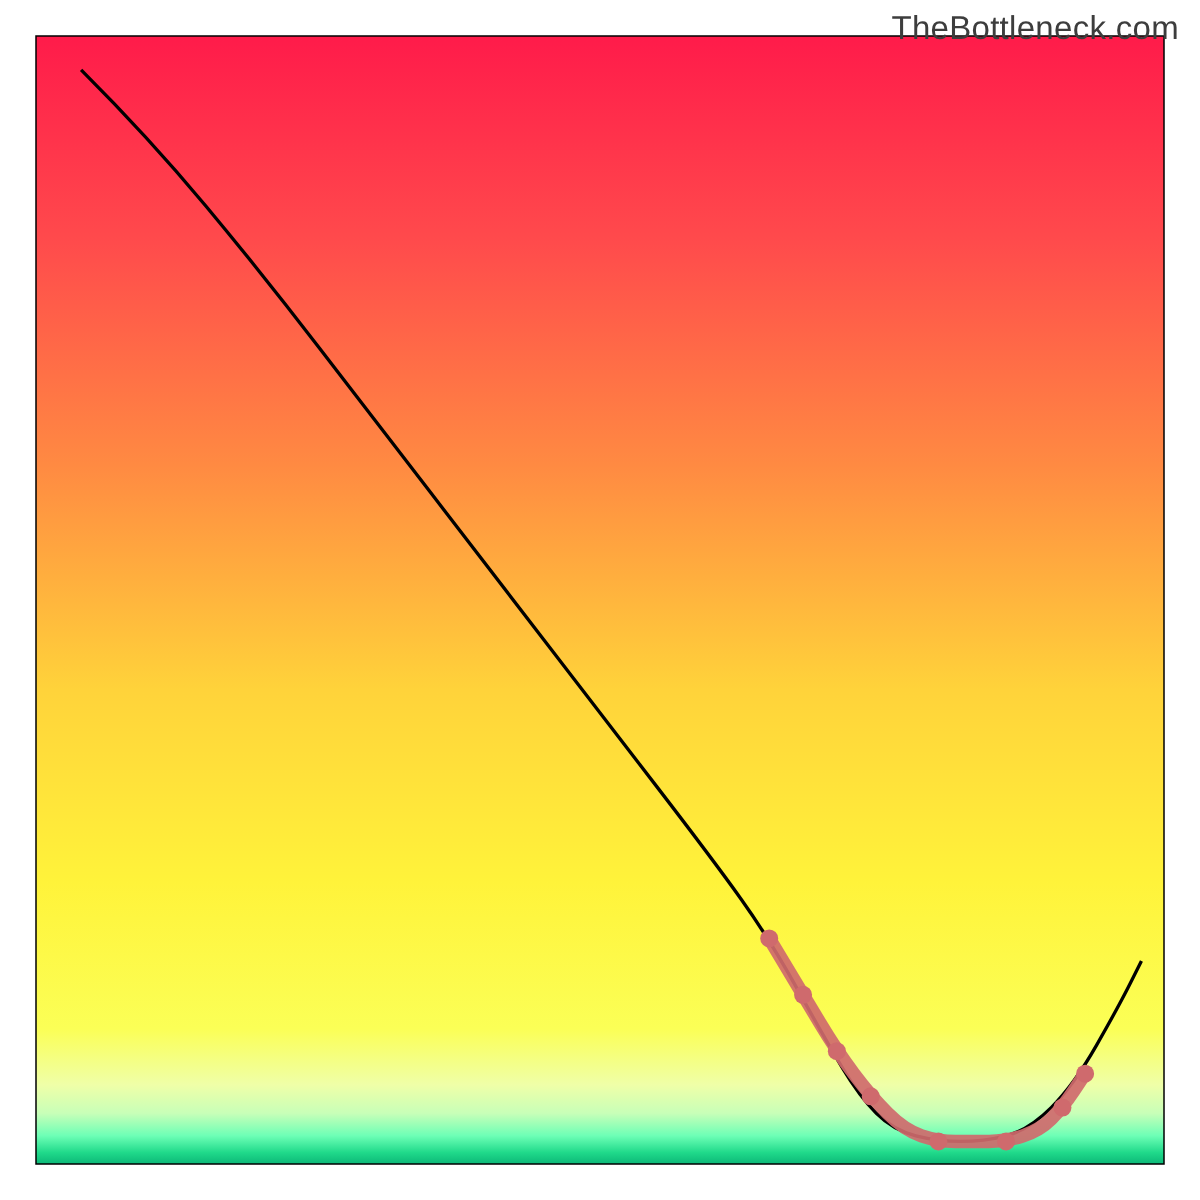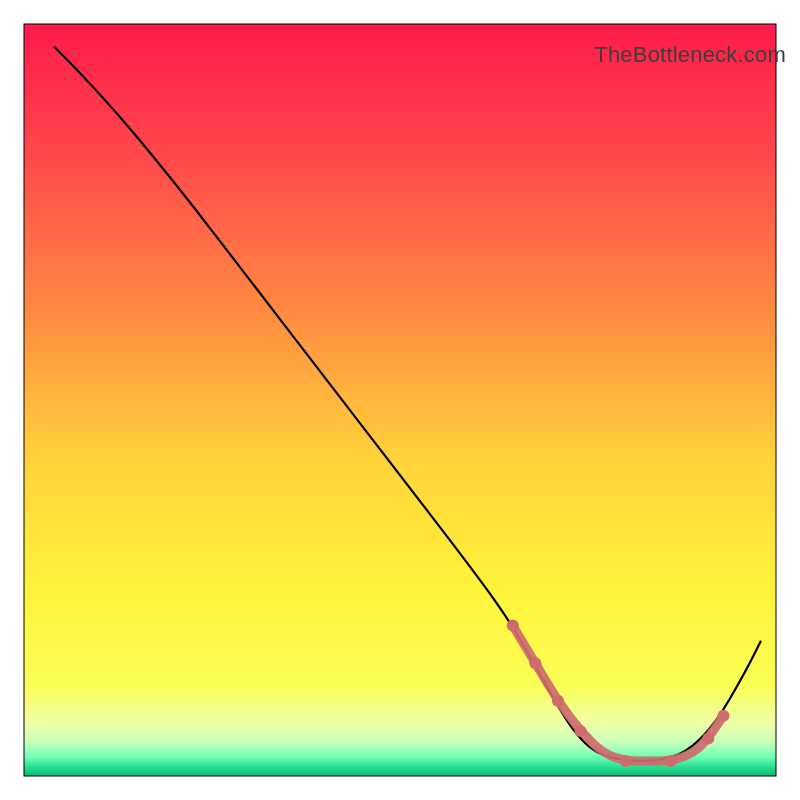--- a/index.html
+++ b/index.html
@@ -18,21 +18,20 @@
   }
   .watermark {
     position: absolute;
     top: 6px;
     right: 14px;
     font-size: 22px;
     font-weight: 400;
     color: #3d3d3d;
     letter-spacing: 0.2px;
     z-index: 4;
-    margin-top: 36px;
   }
   svg {
     display: block;
   }
 </style>
 </head>
 <body>
 
 <div class="wrap">
   <div class="watermark">TheBottleneck.com</div>

